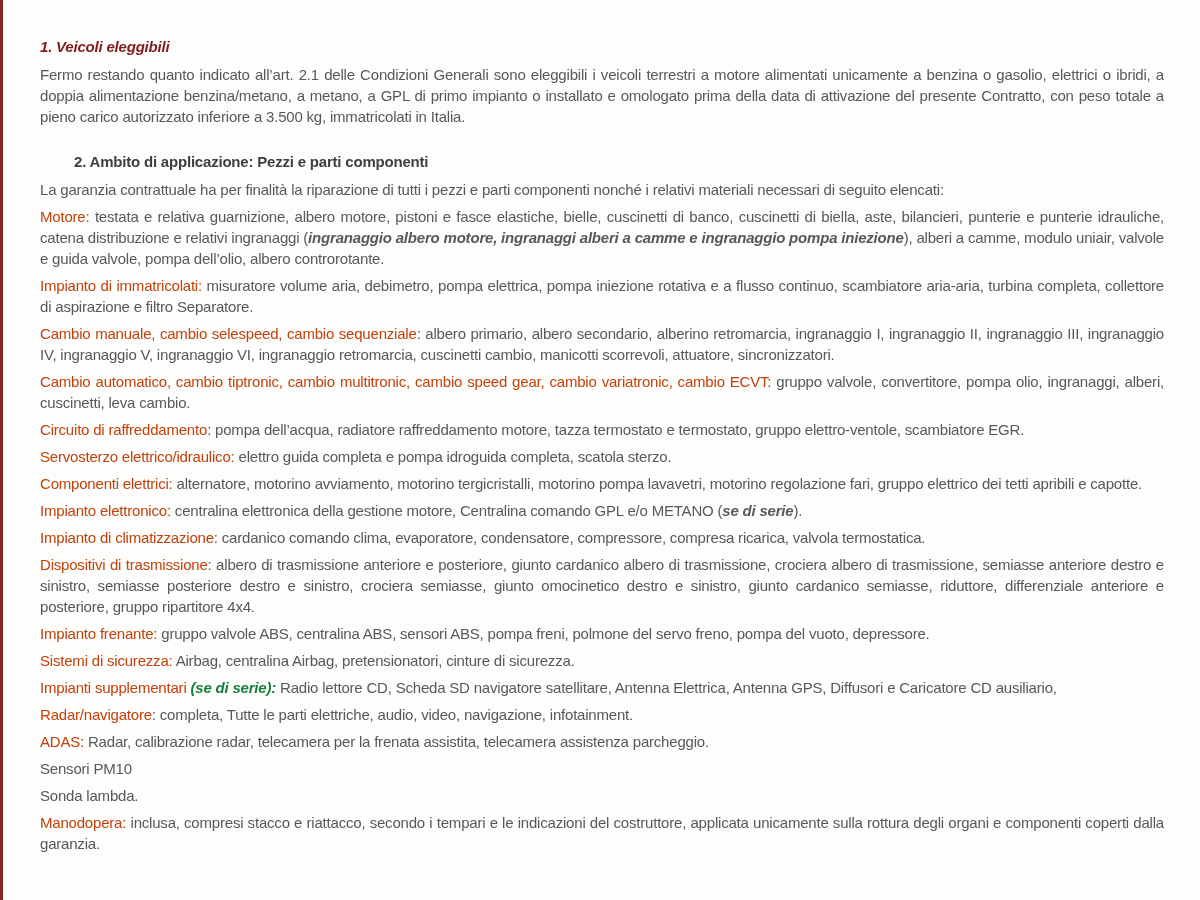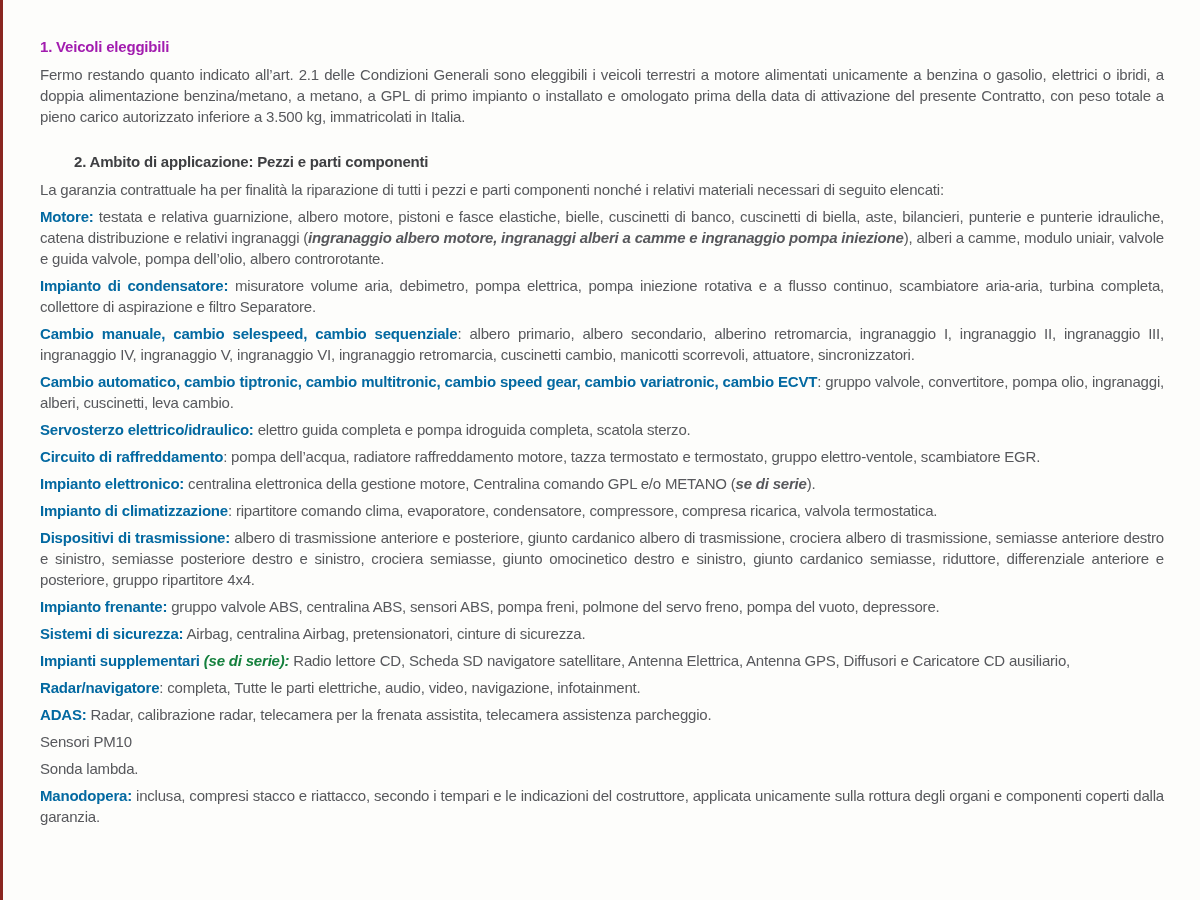--- a/index.html
+++ b/index.html
@@ -40,45 +40,46 @@
     line-height: 21px;
     margin: 0 0 7px 0;
     color: #3e3f42;
     font-weight: bold;
     text-align: left;
   }
   .doc-section p {
     margin: 0 0 6px 0;
   }
   .run-r { font-weight: normal; font-style: normal; }
-  .run-b { font-weight: bold; color: #0369a1; }
+  .run-b { font-weight: normal; color: #c2410c; }
   .run-i { font-style: italic; font-weight: bold; }
   .run-bi { font-weight: bold; font-style: italic; color: #15803d; }
 </style>
 </head>
 <body>
 
 <div class="page" style="background: rgb(253, 253, 251);">
   <div class="edge-line" style="background: rgb(138, 38, 32);"></div>
   <div class="content" style="color: rgb(87, 88, 92);">
       <section class="doc-section">
-        <h2 style="color: #a21caf;">1. Veicoli eleggibili</h2>
+        <h2 style="color: #7f1d1d; font-style: italic;">1. Veicoli eleggibili</h2>
         <p><span class="run-r">Fermo restando quanto indicato all’art. 2.1 delle Condizioni Generali sono eleggibili i veicoli terrestri a motore alimentati unicamente a benzina o gasolio, elettrici o ibridi, a doppia alimentazione benzina/metano, a metano, a GPL di primo impianto o installato e omologato prima della data di attivazione del presente Contratto, con peso totale a pieno carico autorizzato inferiore a 3.500 kg, immatricolati in Italia.</span></p>
       </section>
       <section class="doc-section gap-top">
         <h2 style="color: rgb(62, 63, 66); margin-left: 34px;">2. Ambito di applicazione: Pezzi e parti componenti</h2>
         <p><span class="run-r">La garanzia contrattuale ha per finalità la riparazione di tutti i pezzi e parti componenti nonché i relativi materiali necessari di seguito elencati:</span></p>
         <p><span class="run-b">Motore:</span><span class="run-r"> testata e relativa guarnizione, albero motore, pistoni e fasce elastiche, bielle, cuscinetti di banco, cuscinetti di biella, aste, bilancieri, punterie e punterie idrauliche, catena distribuzione e relativi ingranaggi (</span><span class="run-i">ingranaggio albero motore, ingranaggi alberi a camme e ingranaggio pompa iniezione</span><span class="run-r">), alberi a camme, modulo uniair, valvole e guida valvole, pompa dell’olio, albero controrotante.</span></p>
-        <p><span class="run-b">Impianto di condensatore:</span><span class="run-r"> misuratore volume aria, debimetro, pompa elettrica, pompa iniezione rotativa e a flusso continuo, scambiatore aria-aria, turbina completa, collettore di aspirazione e filtro Separatore.</span></p>
+        <p><span class="run-b">Impianto di immatricolati:</span><span class="run-r"> misuratore volume aria, debimetro, pompa elettrica, pompa iniezione rotativa e a flusso continuo, scambiatore aria-aria, turbina completa, collettore di aspirazione e filtro Separatore.</span></p>
         <p><span class="run-b">Cambio manuale, cambio selespeed, cambio sequenziale</span><span class="run-r">: albero primario, albero secondario, alberino retromarcia, ingranaggio I, ingranaggio II, ingranaggio III, ingranaggio IV, ingranaggio V, ingranaggio VI, ingranaggio retromarcia, cuscinetti cambio, manicotti scorrevoli, attuatore, sincronizzatori.</span></p>
         <p><span class="run-b">Cambio automatico, cambio tiptronic, cambio multitronic, cambio speed gear, cambio variatronic, cambio ECVT</span><span class="run-r">: gruppo valvole, convertitore, pompa olio, ingranaggi, alberi, cuscinetti, leva cambio.</span></p>
+        <p><span class="run-b">Circuito di raffreddamento</span><span class="run-r">: pompa dell’acqua, radiatore raffreddamento motore, tazza termostato e termostato, gruppo elettro-ventole, scambiatore EGR.</span></p>
         <p><span class="run-b">Servosterzo elettrico/idraulico:</span><span class="run-r"> elettro guida completa e pompa idroguida completa, scatola sterzo.</span></p>
-        <p><span class="run-b">Circuito di raffreddamento</span><span class="run-r">: pompa dell’acqua, radiatore raffreddamento motore, tazza termostato e termostato, gruppo elettro-ventole, scambiatore EGR.</span></p>
+        <p><span class="run-b">Componenti elettrici:</span><span class="run-r"> alternatore, motorino avviamento, motorino tergicristalli, motorino pompa lavavetri, motorino regolazione fari, gruppo elettrico dei tetti apribili e capotte.</span></p>
         <p><span class="run-b">Impianto elettronico:</span><span class="run-r"> centralina elettronica della gestione motore, Centralina comando GPL e/o METANO (</span><span class="run-i">se di serie</span><span class="run-r">).</span></p>
-        <p><span class="run-b">Impianto di climatizzazione</span><span class="run-r">: ripartitore comando clima, evaporatore, condensatore, compressore, compresa ricarica, valvola termostatica.</span></p>
+        <p><span class="run-b">Impianto di climatizzazione</span><span class="run-r">: cardanico comando clima, evaporatore, condensatore, compressore, compresa ricarica, valvola termostatica.</span></p>
         <p><span class="run-b">Dispositivi di trasmissione:</span><span class="run-r"> albero di trasmissione anteriore e posteriore, giunto cardanico albero di trasmissione, crociera albero di trasmissione, semiasse anteriore destro e sinistro, semiasse posteriore destro e sinistro, crociera semiasse, giunto omocinetico destro e sinistro, giunto cardanico semiasse, riduttore, differenziale anteriore e posteriore, gruppo ripartitore 4x4.</span></p>
         <p><span class="run-b">Impianto frenante:</span><span class="run-r"> gruppo valvole ABS, centralina ABS, sensori ABS, pompa freni, polmone del servo freno, pompa del vuoto, depressore.</span></p>
         <p><span class="run-b">Sistemi di sicurezza:</span><span class="run-r"> Airbag, centralina Airbag, pretensionatori, cinture di sicurezza.</span></p>
         <p><span class="run-b">Impianti supplementari </span><span class="run-bi">(se di serie):</span><span class="run-r"> Radio lettore CD, Scheda SD navigatore satellitare, Antenna Elettrica, Antenna GPS, Diffusori e Caricatore CD ausiliario,</span></p>
         <p><span class="run-b">Radar/navigatore</span><span class="run-r">: completa, Tutte le parti elettriche, audio, video, navigazione, infotainment.</span></p>
         <p><span class="run-b">ADAS:</span><span class="run-r"> Radar, calibrazione radar, telecamera per la frenata assistita, telecamera assistenza parcheggio.</span></p>
         <p><span class="run-r">Sensori PM10</span></p>
         <p><span class="run-r">Sonda lambda.</span></p>
         <p><span class="run-b">Manodopera:</span><span class="run-r"> inclusa, compresi stacco e riattacco, secondo i tempari e le indicazioni del costruttore, applicata unicamente sulla rottura degli organi e componenti coperti dalla garanzia.</span></p>
       </section>

